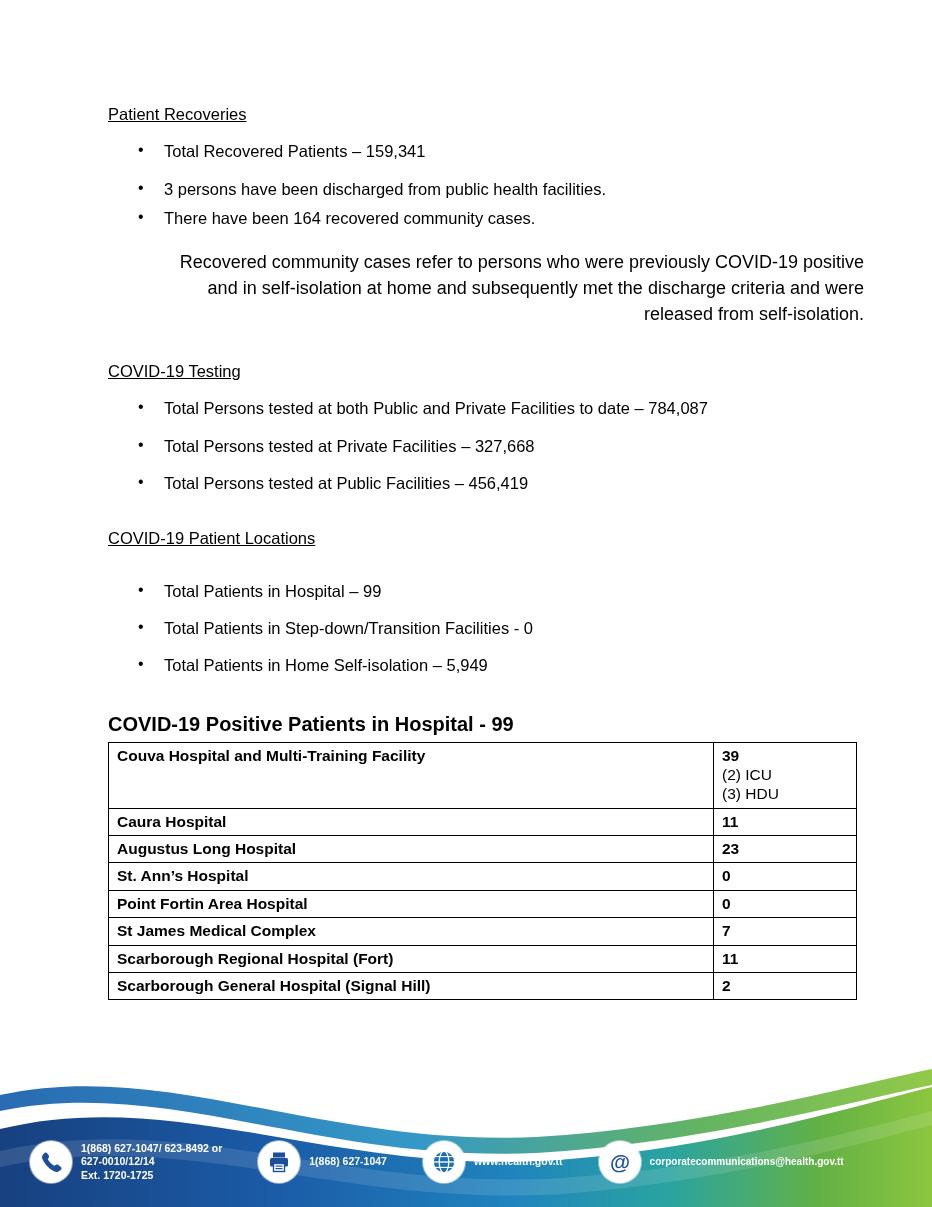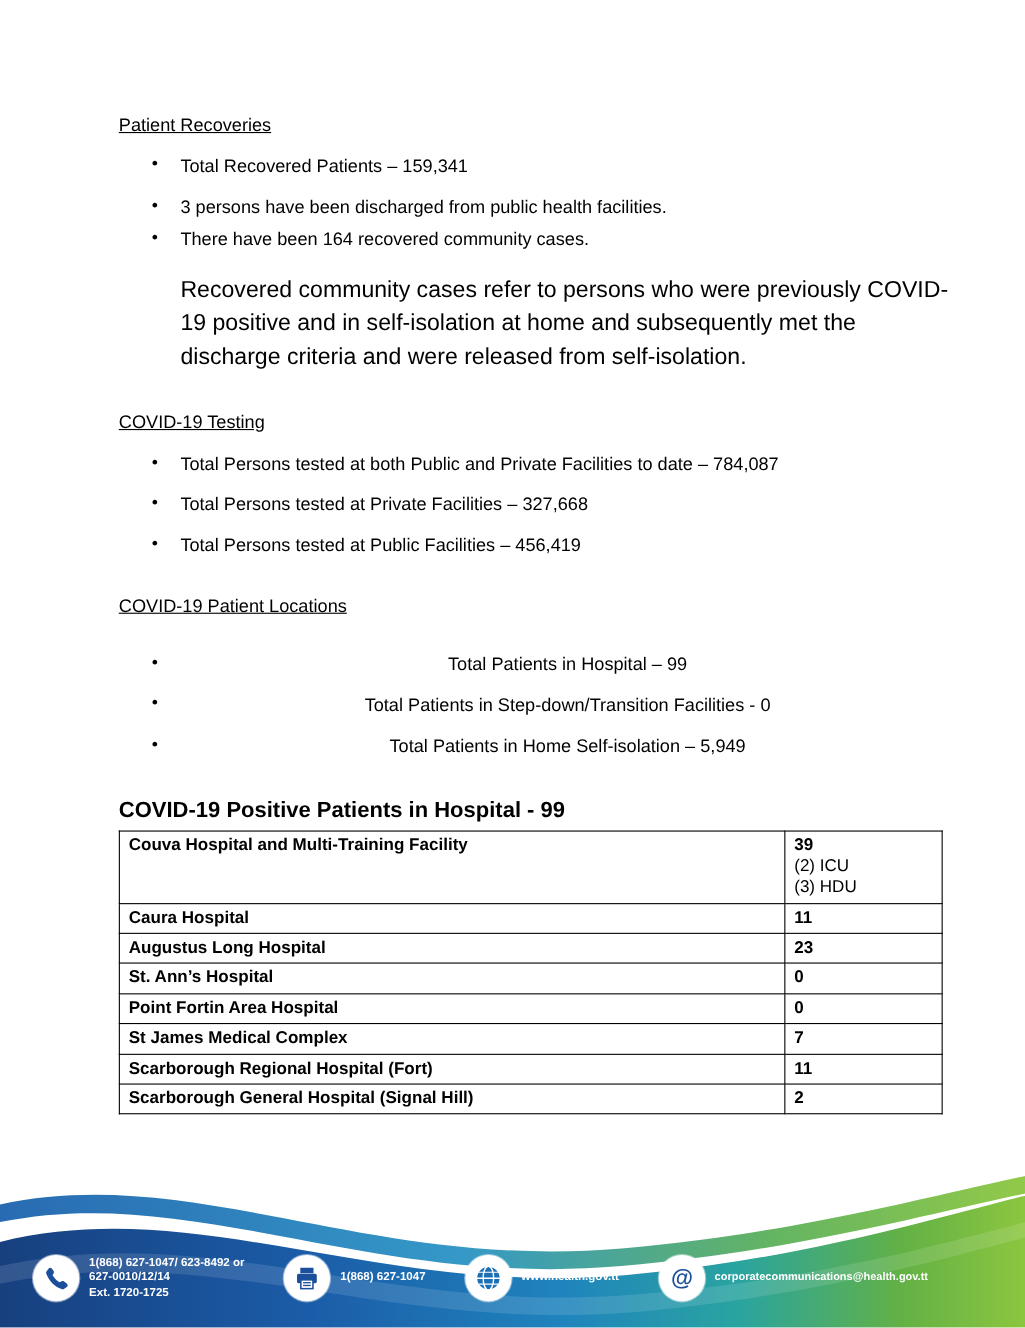--- a/index.html
+++ b/index.html
@@ -52,23 +52,24 @@
   }
   ul.bullets li::before {
     content: "\2022";
     position: absolute;
     left: 30px;
     top: -1px;
     font-size: 16px;
   }
   .para {
     margin: 20px 0 0 56px;
-    font-size: 21px;
+    font-size: 18px;
     line-height: 1.45;
     width: 700px;
+    text-align: right;
   }
   .table-title {
     font-size: 20px;
     font-weight: bold;
     margin: 36px 0 6px 0;
   }
   table.hospital-table {
     border-collapse: collapse;
     width: 716px;
     table-layout: fixed;
@@ -164,21 +165,21 @@
       <div class="section-heading sp-top">COVID-19 Testing</div>
       <ul class="bullets">
         <li><span>Total Persons tested at both Public and Private Facilities to date – 784,087</span></li>
         <li><span>Total Persons tested at Private Facilities – 327,668</span></li>
         <li><span>Total Persons tested at Public Facilities – 456,419</span></li>
       </ul>
     </div>
 
     <div>
       <div class="section-heading sp-top">COVID-19 Patient Locations</div>
-      <ul class="bullets" style="margin-top:32px;text-align:center;">
+      <ul class="bullets" style="margin-top:32px;">
         <li><span>Total Patients in Hospital – 99</span></li>
         <li><span>Total Patients in Step-down/Transition Facilities - 0</span></li>
         <li><span>Total Patients in Home Self-isolation – 5,949</span></li>
       </ul>
     </div>
 
     <div class="table-title">COVID-19 Positive Patients in Hospital - 99</div>
     <table class="hospital-table">
       <tbody>
         <tr>

